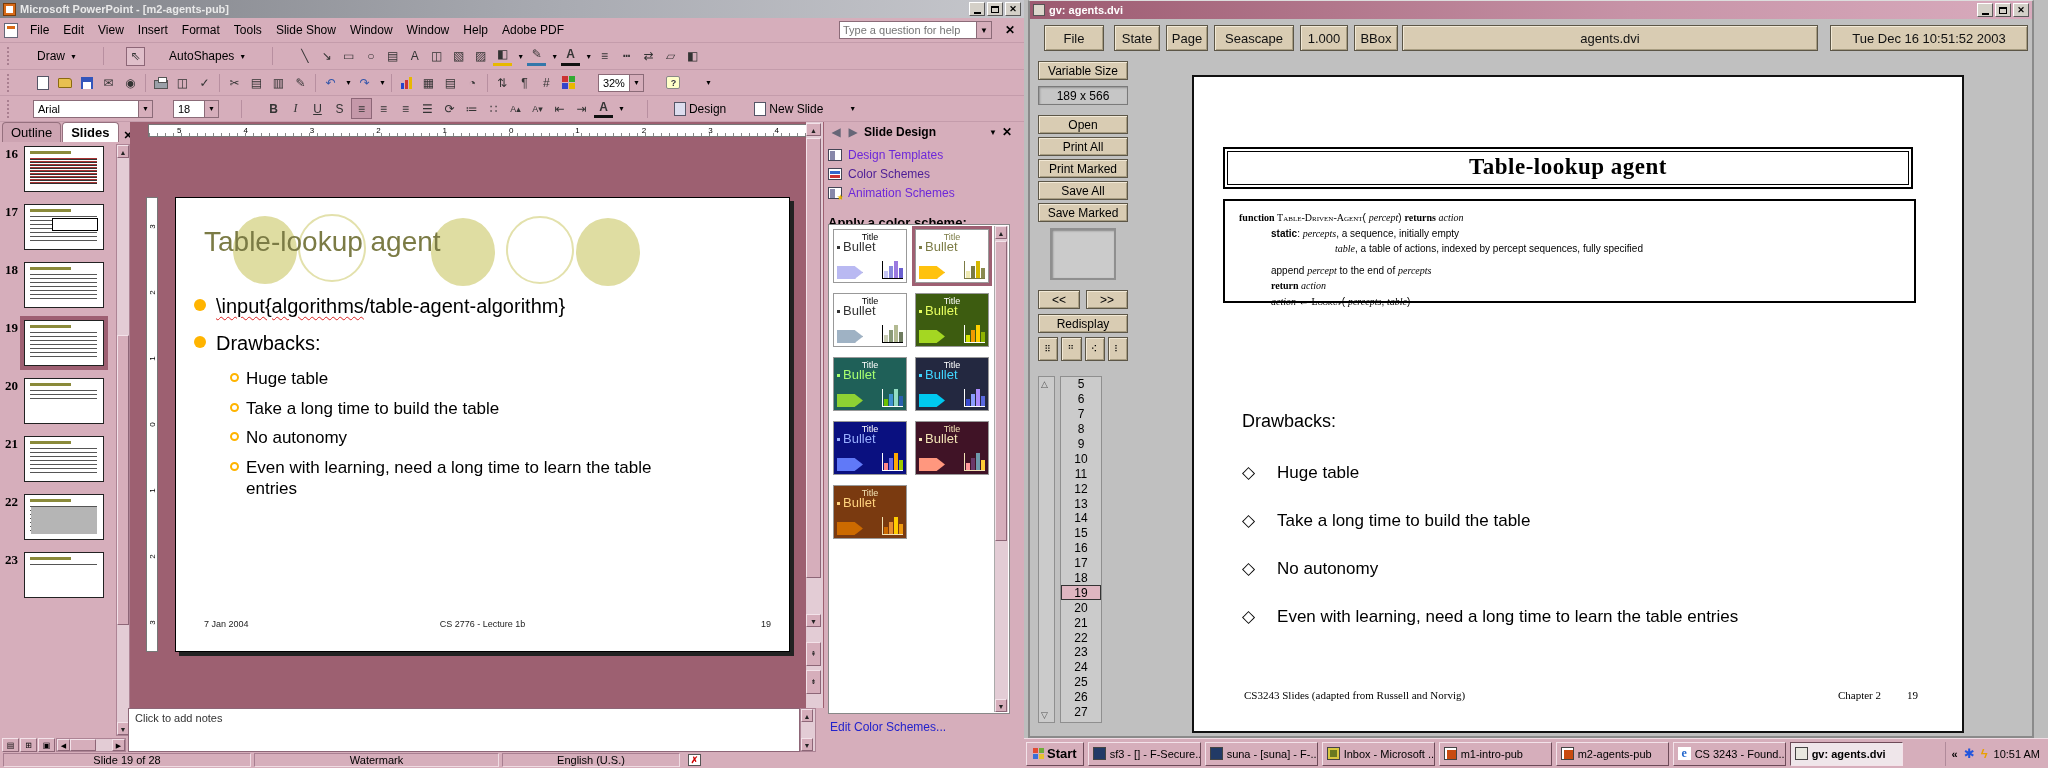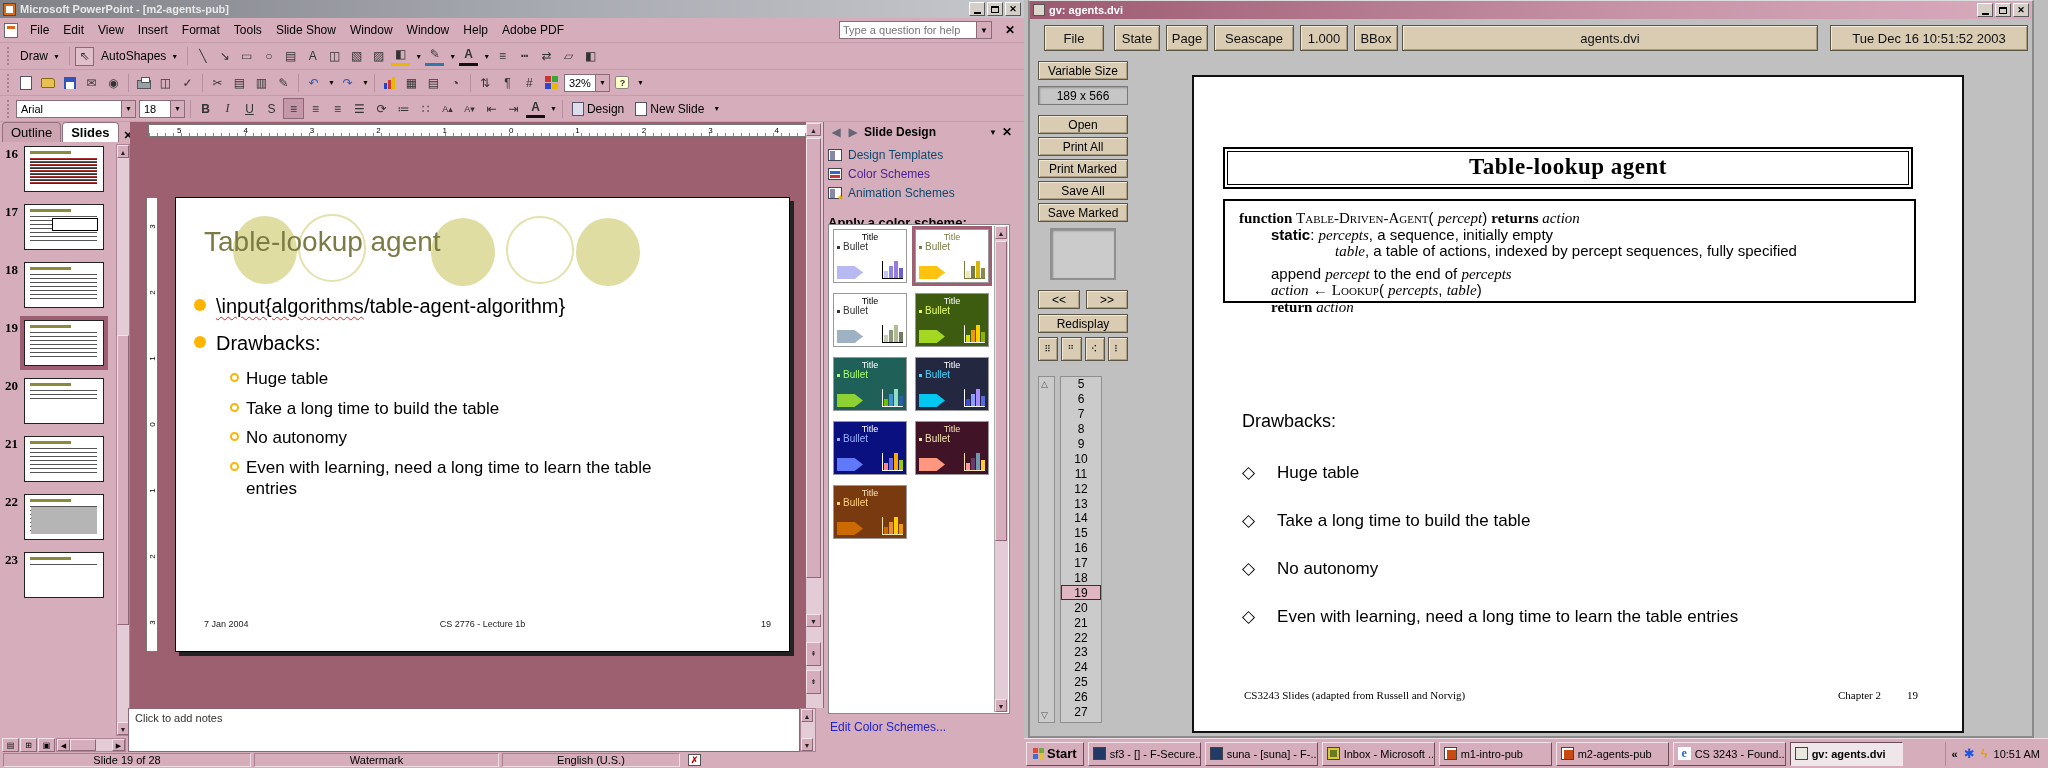--- a/index.html
+++ b/index.html
@@ -17,21 +17,21 @@
   .s-min{width:7px;height:2px;background:#000;margin-top:7px;}
   .s-res{width:8px;height:7px;border:1px solid #000;border-top-width:2px;}
   .menubar{height:25px;display:flex;align-items:center;padding:0 4px;border-bottom:1px solid #c49cab;}
   .menu-item{padding:3px 7px;font-size:12px;white-space:nowrap;}
   .doc-ic{width:14px;height:15px;background:#fff;border:1px solid #667;margin-right:5px;position:relative;}
   .doc-ic::after{content:"";position:absolute;left:2px;top:2px;right:2px;height:3px;background:#d86a18;}
   .qbox{margin-left:auto;display:flex;align-items:center;}
   .qbox input{width:138px;height:18px;border:1px solid #8b6b78;font:11px "Liberation Sans",sans-serif;color:#6b6b6b;padding:0 3px;background:#fff;}
   .qbox .drop{width:15px;height:18px;background:#d6aebb;border:1px solid #8b6b78;border-left:0;font-size:8px;text-align:center;line-height:17px;}
   .mb-close{margin-left:8px;font-weight:bold;font-size:12px;padding:0 5px;}
-  .toolbar{display:flex;align-items:center;gap:3px;padding:0 4px;border-bottom:1px solid #c49cab;}
+  .toolbar{display:flex;align-items:center;gap:20px;padding:0 4px;border-bottom:1px solid #c49cab;}
   #tb-draw{height:27px;} #tb-std{height:26px;} #tb-fmt{height:26px;}
   .grip{width:3px;height:18px;border-left:2px dotted #a97f90;margin:0 3px;}
   .tsep{width:1px;height:18px;background:#b88fa0;margin:0 2px;}
   .tb-icon{min-width:19px;height:19px;display:inline-flex;align-items:center;justify-content:center;font-size:12px;color:#333;padding:0 1px;}
   .tb-label{font-size:12px;padding:1px 4px;display:inline-flex;align-items:center;gap:3px;}
   .dd{font-size:7px;margin-left:2px;}
   .combo{display:flex;align-items:center;background:#fff;border:1px solid #8b6b78;height:18px;font-size:11px;}
   .combo .val{padding:0 4px;min-width:30px;}
   .combo .cd{width:14px;height:16px;background:#d6aebb;font-size:7px;display:flex;align-items:center;justify-content:center;border-left:1px solid #8b6b78;}
   .ic-file{width:12px;height:14px;background:#fff;border:1px solid #556;}
@@ -95,33 +95,33 @@
   #ws-scroll .sb-arrow,#ws-scroll .sb-thumb{width:15px;}
 
   
   #taskpane{position:absolute;left:826px;top:122px;width:190px;height:622px;}
   .tp-header{height:20px;display:flex;align-items:center;gap:5px;padding:0 4px;font-size:12px;}
   .tp-nav{color:#7a8; width:12px;text-align:center;color:#667;}
   .tp-title{font-weight:bold;}
   .tp-dd{margin-left:auto;font-size:8px;}
   .tp-x{font-weight:bold;font-size:12px;}
   .tp-links{padding:6px 2px 2px 2px;}
-  .tp-link{display:flex;align-items:center;gap:6px;font-size:12px;margin-bottom:5px;color:#0c4a6e;}
+  .tp-link{display:flex;align-items:center;gap:6px;font-size:12px;margin-bottom:5px;color:#6d28d9;}
   .tp-link.cur{color:#4c1d95;}
   .tp-ic{width:14px;height:12px;border:1px solid #445;background:#fff;position:relative;flex:none;}
   .tp-ic i{position:absolute;left:1px;top:1px;width:5px;height:9px;background:#88a;}
   .tp-ic.dots i{width:10px;height:3px;top:6px;background:#c33;box-shadow:0 -4px 0 #36c;}
   .tp-ic.star::after{content:"★";position:absolute;right:-3px;bottom:-4px;font-size:8px;color:#e8b800;}
   .tp-apply{font-weight:bold;font-size:13px;margin:8px 0 4px 2px;}
   #scheme-box{position:absolute;left:2px;top:102px;width:182px;height:490px;background:#fff;border:1px solid #888;}
   #scheme-grid{position:absolute;left:4px;top:4px;width:160px;display:grid;grid-template-columns:74px 74px;column-gap:8px;row-gap:10px;}
   .scheme-card{width:74px;height:54px;border:1px solid #999;position:relative;padding:2px 3px;}
   .scheme-card.sel{outline:3px solid #9e5f72;}
   .sc-title{font-size:9px;text-align:center;line-height:10px;}
-  .sc-brow{font-size:10px;display:flex;align-items:center;gap:3px;line-height:10px;}
+  .sc-brow{font-size:13px;display:flex;align-items:center;gap:3px;line-height:10px;}
   .sc-sq{width:3px;height:3px;display:inline-block;}
   .sc-bottom{position:absolute;left:3px;right:3px;bottom:3px;display:flex;align-items:flex-end;justify-content:space-between;}
   .sc-arrow{width:26px;height:13px;clip-path:polygon(0 0,68% 0,100% 50%,68% 100%,0 100%);box-shadow:2px 2px 0 rgba(0,0,0,.4);}
   .sc-bars{display:flex;align-items:flex-end;gap:1px;border-left:1px solid currentColor;border-bottom:1px solid currentColor;height:18px;padding-left:1px;}
   .sc-bars i{width:4px;display:block;}
   .tp-scroll{position:absolute;right:1px;top:1px;bottom:1px;width:14px;background:#e3ccd5;border-left:1px solid #aaa;}
   .tp-edit{position:absolute;left:4px;top:598px;font-size:12px;color:#2222cc;}
 
   
   #notes{position:absolute;left:128px;top:708px;width:672px;height:44px;background:#fff;border:1px solid #8d6677;font-size:11px;color:#333;padding:3px 6px;}
@@ -150,21 +150,21 @@
   .gv-marks{display:flex;gap:3px;margin-top:4px;}
   .gv-marks .gvsbtn{flex:1;margin:0;height:24px;font-size:9px;letter-spacing:1px;}
   #gv-pagescroll{position:absolute;left:8px;top:375px;width:17px;height:347px;background:#cbcbcb;border:1px solid #8f8f8f;}
   #gv-pagescroll .tri{position:absolute;left:2px;font-size:9px;color:#555;}
   #gv-pages{position:absolute;left:30px;top:375px;width:42px;height:347px;background:#cbcbcb;border:1px solid #8f8f8f;overflow:hidden;font-size:12px;}
   .gv-page-item{height:14.9px;display:flex;align-items:center;justify-content:center;}
   .gv-page-item.cur{background:#dfb6c1;border:1px solid #333;}
   #gv-page{position:absolute;left:162px;top:74px;width:772px;height:658px;background:#fff;border:2px solid #111;font-family:"Liberation Serif",serif;}
   .gv-titlebox{position:absolute;left:29px;top:70px;width:690px;border:2px solid #000;padding:2px;}
   .gv-titlebox .inner{border:1px solid #000;text-align:center;font-weight:bold;font-size:23px;padding:2px 0 4px 0;letter-spacing:.5px;}
-  .gv-fnbox{position:absolute;left:29px;top:122px;width:693px;height:104px;border:2px solid #000;padding:9px 14px;font-size:15px;line-height:15.5px;font-family:"Liberation Sans",sans-serif;}
+  .gv-fnbox{position:absolute;left:29px;top:122px;width:693px;height:104px;border:2px solid #000;padding:9px 14px;font-size:10px;line-height:15.5px;font-family:"Liberation Sans",sans-serif;}
   .kw{font-weight:bold;font-family:"Liberation Serif",serif;}
   .vr{font-style:italic;font-family:"Liberation Serif",serif;}
   .scaps{font-variant:small-caps;font-family:"Liberation Serif",serif;}
   .ind1{padding-left:32px;} .ind2{padding-left:96px;} .gapline{height:6px;}
   .gv-drawbacks{position:absolute;left:48px;top:334px;font-family:"Liberation Sans",sans-serif;}
   .gvd-head{font-size:18px;margin-bottom:30px;}
   .gvd-item{display:flex;align-items:center;gap:22px;font-size:17px;margin-bottom:27px;}
   .gvd-item .dia{font-size:17px;}
   .gv-footer{position:absolute;left:0;right:0;top:612px;font-size:11px;display:flex;padding:0 44px 0 50px;}
   .gv-footer .r{margin-left:auto;display:flex;gap:26px;}
@@ -776,22 +776,22 @@
     <div id="gv-page">
       <div class="gv-titlebox">
         <div class="inner">Table-lookup agent</div>
       </div>
       <div class="gv-fnbox">
         <div><span class="kw">function </span><span class="scaps">Table-Driven-Agent</span><span>( </span><span class="vr">percept</span><span>) </span><span class="kw">returns </span><span class="vr">action</span></div>
         <div class="ind1"><span class="b">static</span><span>: </span><span class="vr">percepts</span><span>, a sequence, initially empty</span></div>
         <div class="ind2"><span class="vr">table</span><span>, a table of actions, indexed by percept sequences, fully specified</span></div>
         <div class="gapline"></div>
         <div class="ind1"><span>append </span><span class="vr">percept</span><span> to the end of </span><span class="vr">percepts</span></div>
+        <div class="ind1"><span class="kw">return </span><span class="vr">action</span></div>
         <div class="ind1"><span class="vr">action</span><span> ← </span><span class="scaps">Lookup</span><span>( </span><span class="vr">percepts</span><span>, </span><span class="vr">table</span><span>)</span></div>
-        <div class="ind1"><span class="kw">return </span><span class="vr">action</span></div>
       </div>
       <div class="gv-drawbacks">
         <div class="gvd-head">Drawbacks:</div>
         <div id="gv-drawbacks">
             <div class="gvd-item">
               <span class="dia">◇</span>
               <span>Huge table</span>
             </div>
             <div class="gvd-item">
               <span class="dia">◇</span>

